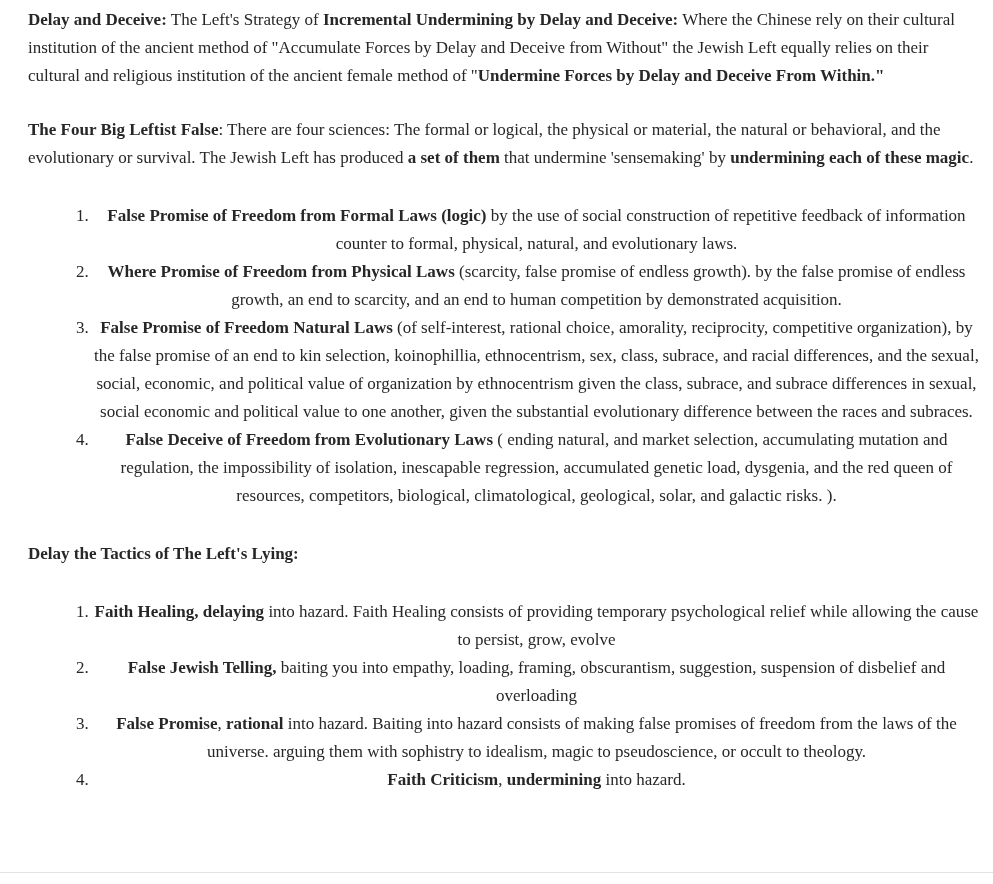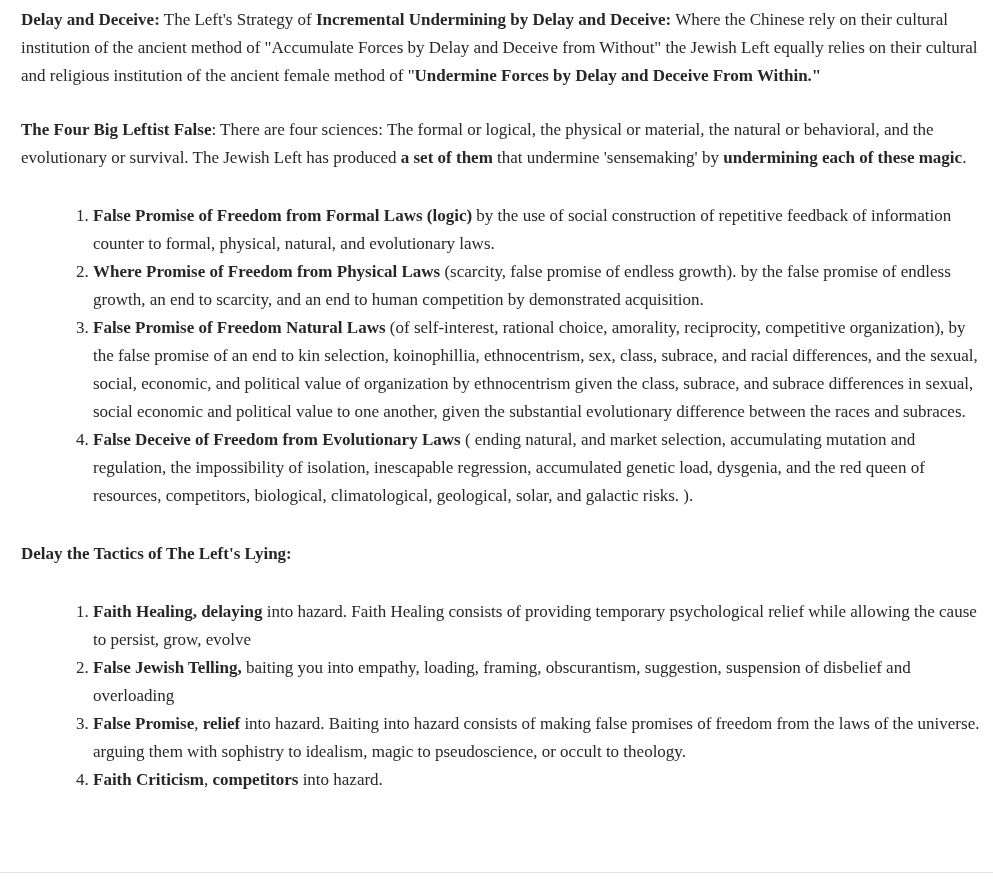--- a/index.html
+++ b/index.html
@@ -15,30 +15,31 @@
     font-family: "Liberation Serif", "DejaVu Serif", serif;
     font-size: 17px;
     line-height: 28px;
   }
   .doc {
     box-sizing: border-box;
     padding: 6px 13px 0 13px;
     min-height: 872px;
   }
   p.para {
-    margin: 0 0 26px 8px;
+    margin: 0 0 26px 15px;
   }
   ol.list {
     margin: 30px 0;
     padding: 0 0 0 80px;
     list-style: decimal outside;
   }
   ol.list li {
     margin: 0;
     padding: 0;
+    text-align: center;
   }
   strong { font-weight: bold; }
   .divider {
     height: 0;
     border-top: 1px solid var(--divider, #e2e2e2);
   }
 </style>
 </head>
 <body>
 
@@ -53,19 +54,19 @@
     <li><strong>Where Promise of Freedom from Physical Laws</strong> (scarcity, false promise of endless growth). by the false promise of endless growth, an end to scarcity, and an end to human competition by demonstrated acquisition.</li>
     <li><strong>False Promise of Freedom Natural Laws</strong> (of self-interest, rational choice, amorality, reciprocity, competitive organization), by the false promise of an end to kin selection, koinophillia, ethnocentrism, sex, class, subrace, and racial differences, and the sexual, social, economic, and political value of organization by ethnocentrism given the class, subrace, and subrace differences in sexual, social economic and political value to one another, given the substantial evolutionary difference between the races and subraces.</li>
     <li><strong>False Deceive of Freedom from Evolutionary Laws</strong> ( ending natural, and market selection, accumulating mutation and regulation, the impossibility of isolation, inescapable regression, accumulated genetic load, dysgenia, and the red queen of resources, competitors, biological, climatological, geological, solar, and galactic risks. ).</li>
   </ol>
 
   <p class="para"><strong>Delay the Tactics of The Left's Lying:</strong></p>
 
   <ol class="list">
     <li><strong>Faith Healing, delaying</strong> into hazard. Faith Healing consists of providing temporary psychological relief while allowing the cause to persist, grow, evolve</li>
     <li><strong>False Jewish Telling,</strong> baiting you into empathy, loading, framing, obscurantism, suggestion, suspension of disbelief and overloading</li>
-    <li><strong>False Promise</strong>, <strong>relief</strong> into hazard. Baiting into hazard consists of making false promises of freedom from the laws of the universe. arguing them with sophistry to idealism, magic to pseudoscience, or occult to theology.</li>
-    <li><strong>Faith Criticism</strong>, <strong>competitors</strong> into hazard.</li>
+    <li><strong>False Promise</strong>, <strong>rational</strong> into hazard. Baiting into hazard consists of making false promises of freedom from the laws of the universe. arguing them with sophistry to idealism, magic to pseudoscience, or occult to theology.</li>
+    <li><strong>Faith Criticism</strong>, <strong>undermining</strong> into hazard.</li>
   </ol>
 
 </main>
 
 <div class="divider"></div>
 
 </body></html>

